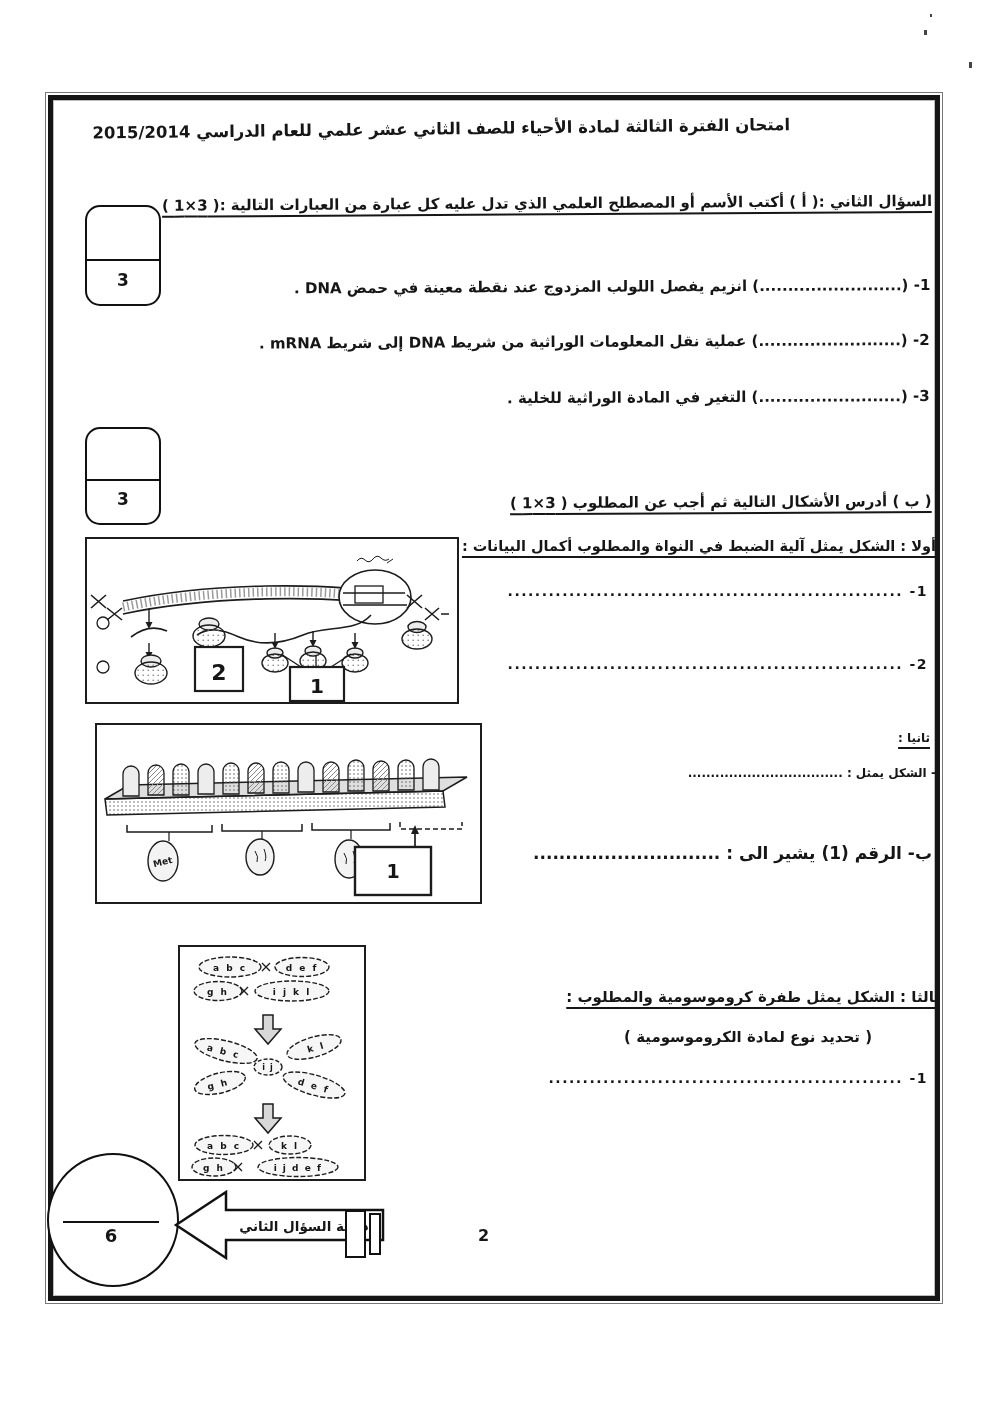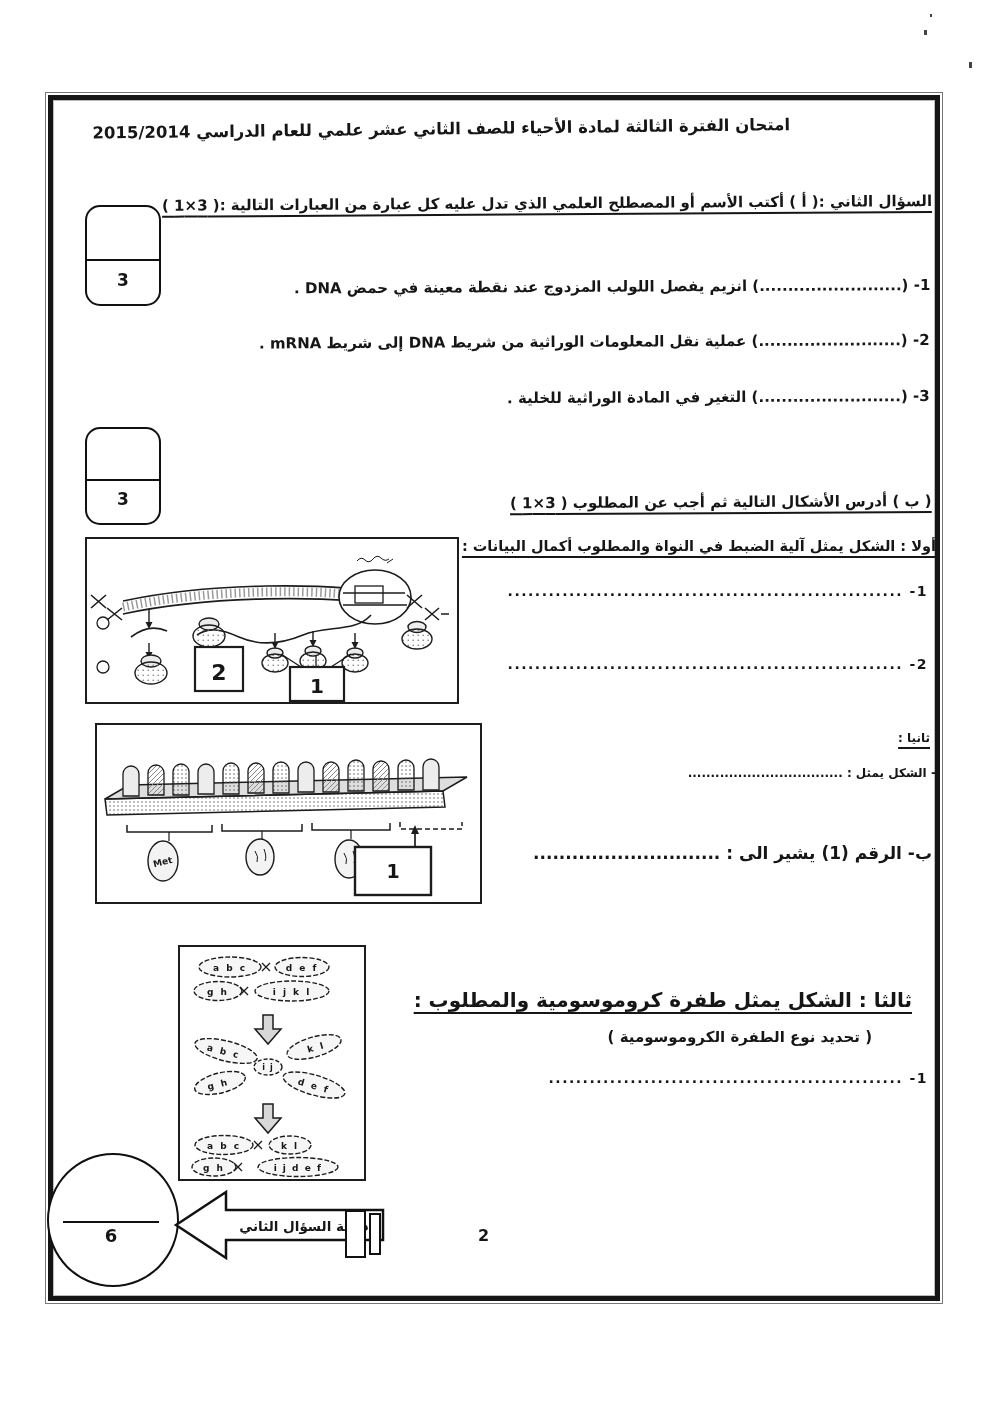--- a/index.html
+++ b/index.html
@@ -225,22 +225,22 @@
         <ellipse cx="118" cy="220" rx="40" ry="9.5"></ellipse>
       </g>
       <text x="44" y="202" font-size="9" font-weight="bold" text-anchor="middle" letter-spacing="2">a b c</text>
       <text x="110" y="202" font-size="9" font-weight="bold" text-anchor="middle" letter-spacing="2">k l</text>
       <text x="34" y="224" font-size="9" font-weight="bold" text-anchor="middle" letter-spacing="2">g h</text>
       <text x="118" y="224" font-size="9" font-weight="bold" text-anchor="middle" letter-spacing="1.5">i j d e f</text>
       <path d="M74,194 l8,8 m0,-8 l-8,8 M54,216 l8,8 m0,-8 l-8,8" stroke="#1c1c1c" stroke-width="1.3"></path>
     </svg>
   </div>
 
-  <div class="abs ar ul" style="right:80px;top:988px;font-size:20px;">ثالثا : الشكل  يمثل طفرة كروموسومية والمطلوب   :</div>
-  <div class="abs ar" style="right:120px;top:1028px;font-size:15px;">( تحديد نوع الطفرة الكروموسومية )</div>
+  <div class="abs ar ul" style="right:52px;top:988px;font-size:15px;">ثالثا : الشكل  يمثل طفرة كروموسومية والمطلوب   :</div>
+  <div class="abs ar" style="right:120px;top:1028px;font-size:15px;">( تحديد نوع لمادة الكروموسومية )</div>
   <div class="abs ar dots" style="right:64px;top:1070px;font-size:14px;">1- ....................................................</div>
 
   <div class="circle-score">
     <div class="bar"></div>
     <div class="val">6</div>
   </div>
 
   <svg class="abs" style="left:172px;top:1186px;" width="215" height="78" viewBox="0 0 215 78">
     <polygon points="4,39 54,6 54,24 211,24 211,54 54,54 54,72" fill="#ffffff" stroke="#111" stroke-width="2.5"></polygon>
     <text x="132" y="45" font-size="13.5" font-weight="bold" text-anchor="middle" direction="rtl">درجة السؤال الثاني</text>

